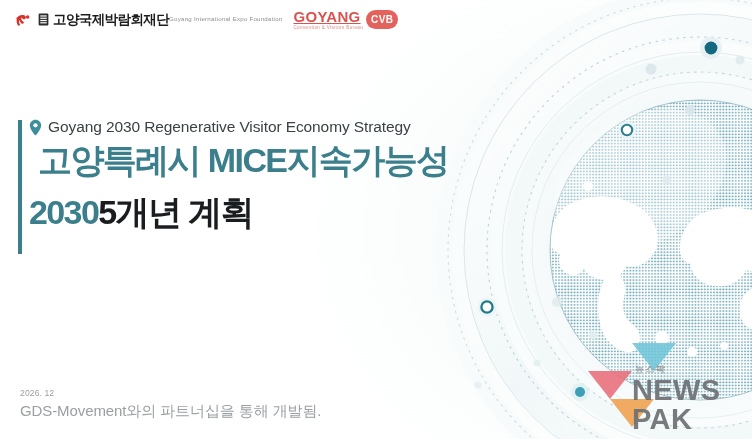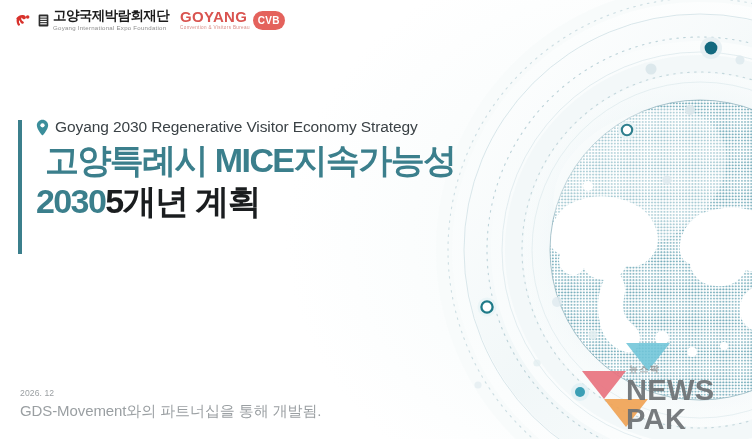--- a/index.html
+++ b/index.html
@@ -49,21 +49,21 @@
     height: 20px;
     flex: 0 0 auto;
   }
   .logo-seal {
     width: 11px;
     height: 13px;
     flex: 0 0 auto;
   }
   .logo-text-block {
     display: flex;
-    flex-direction: column;
+    flex-direction: row;
     line-height: 1;
   }
   .logo-kr {
     font-size: 13.5px;
     font-weight: 700;
     color: #1c1c1c;
     letter-spacing: -0.6px;
     white-space: nowrap;
   }
   .logo-en {
@@ -83,20 +83,21 @@
     display: flex;
     flex-direction: column;
     line-height: 1;
   }
   .cvb-main {
     font-size: 15px;
     font-weight: 700;
     color: #d9534f;
     letter-spacing: 0.3px;
     white-space: nowrap;
+    text-decoration: underline;
   }
   .cvb-sub {
     margin-top: 2px;
     font-size: 4.6px;
     font-weight: 400;
     color: #d98b86;
     letter-spacing: 0.35px;
     white-space: nowrap;
   }
   .cvb-badge {
@@ -118,21 +119,21 @@
     position: absolute;
     left: 18px;
     top: 120px;
     width: 4px;
     height: 134px;
     background: #3b7f8c;
     z-index: 4;
   }
   .headline {
     position: absolute;
-    left: 36px;
+    left: 29px;
     top: 118px;
     z-index: 4;
   }
   .eyebrow {
     display: flex;
     align-items: center;
     gap: 6px;
     margin-bottom: 6px;
   }
   .pin-icon {
@@ -155,21 +156,21 @@
   }
   .title-line-1 {
     font-size: 34px;
     font-weight: 700;
     color: #3b7f8c;
     margin-left: 9px;
   }
   .title-line-2 {
     font-size: 34px;
     font-weight: 700;
-    margin-top: 4px;
+    margin-top: 15px;
   }
   .t-teal { color: #3b7f8c; }
   .t-dark { color: #1a1d1f; }
 
   
   .footnote {
     position: absolute;
     left: 20px;
     bottom: 16px;
     z-index: 4;
@@ -184,21 +185,21 @@
   .footnote-credit {
     font-size: 15px;
     color: #9a9fa2;
     letter-spacing: -0.1px;
     white-space: nowrap;
   }
 
   
   .watermark {
     position: absolute;
-    right: 6px;
+    right: 0;
     bottom: 10px;
     z-index: 8;
     width: 176px;
     height: 86px;
   }
   .wm-text-wrap {
     position: absolute;
     left: 56px;
     top: 22px;
     line-height: 1;

